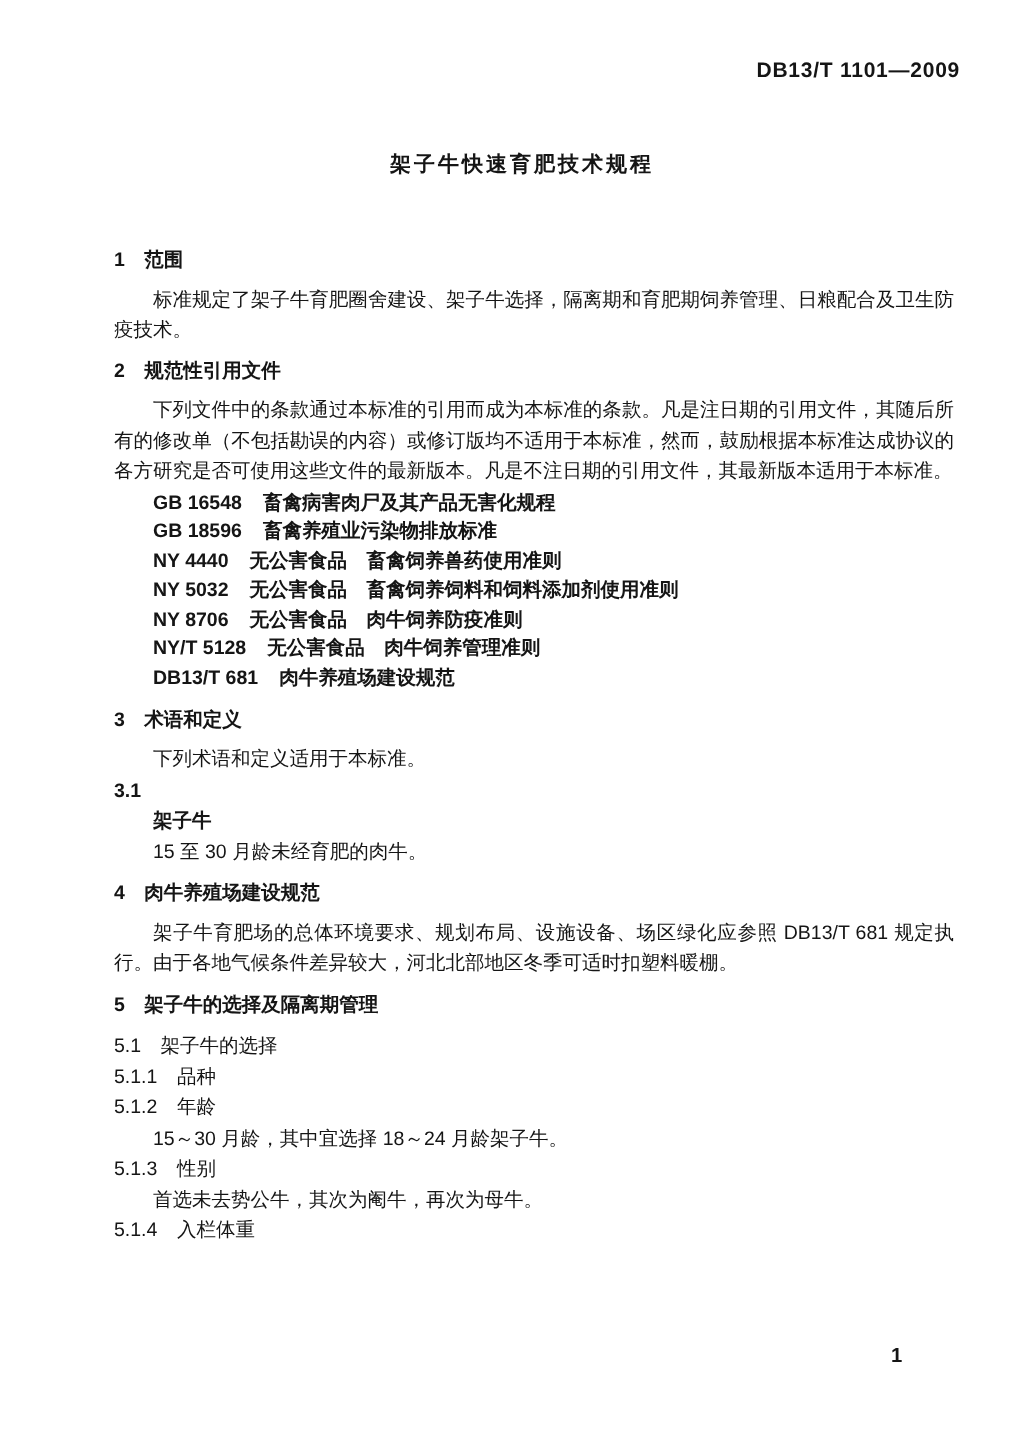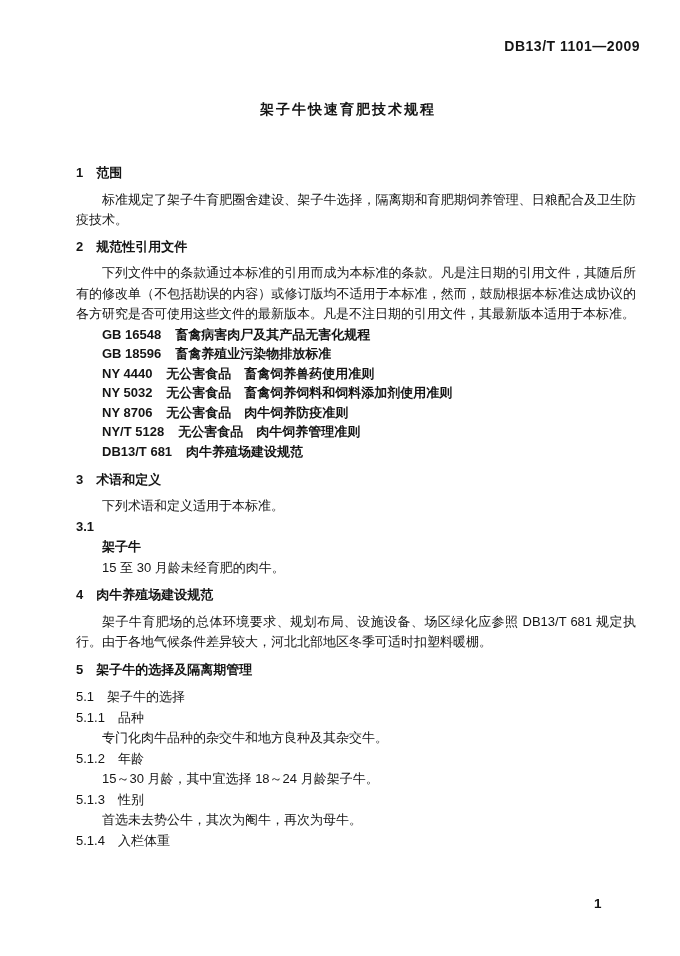--- a/index.html
+++ b/index.html
@@ -111,21 +111,20 @@
     <div class="term-def">15 至 30 月龄未经育肥的肉牛。</div>
 
     <div class="sec-h h4"><span class="num">4</span><span>肉牛养殖场建设规范</span></div>
     <p class="p">架子牛育肥场的总体环境要求、规划布局、设施设备、场区绿化应参照 DB13/T 681 规定执行。由于各地气候条件差异较大，河北北部地区冬季可适时扣塑料暖棚。</p>
 
     <div class="sec-h h5"><span class="num">5</span><span>架子牛的选择及隔离期管理</span></div>
 
     <div class="sub-h"><span class="num">5.1</span><span>架子牛的选择</span></div>
 
     <div class="sub-h"><span class="num">5.1.1</span><span>品种</span></div>
-    <p class="p">专门化肉牛品种的杂交牛和地方良种及其杂交牛。</p>
 
     <div class="sub-h"><span class="num">5.1.2</span><span>年龄</span></div>
     <p class="p">15～30 月龄，其中宜选择 18～24 月龄架子牛。</p>
 
     <div class="sub-h"><span class="num">5.1.3</span><span>性别</span></div>
     <p class="p">首选未去势公牛，其次为阉牛，再次为母牛。</p>
 
     <div class="sub-h"><span class="num">5.1.4</span><span>入栏体重</span></div>
 
   </div>

